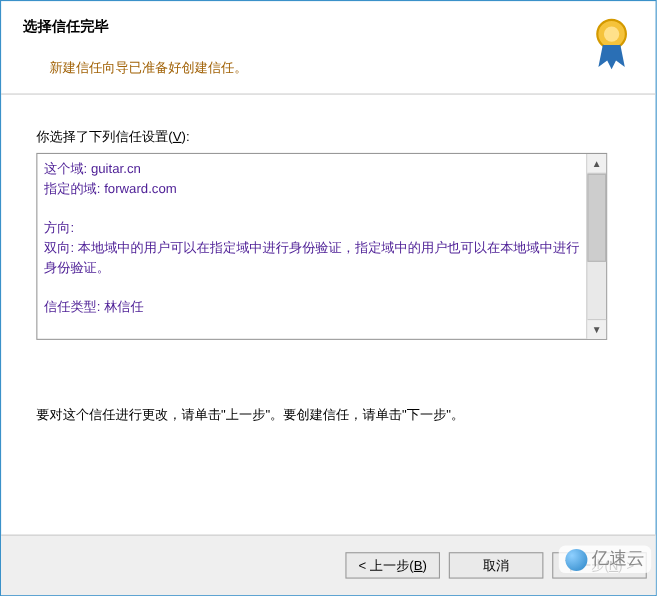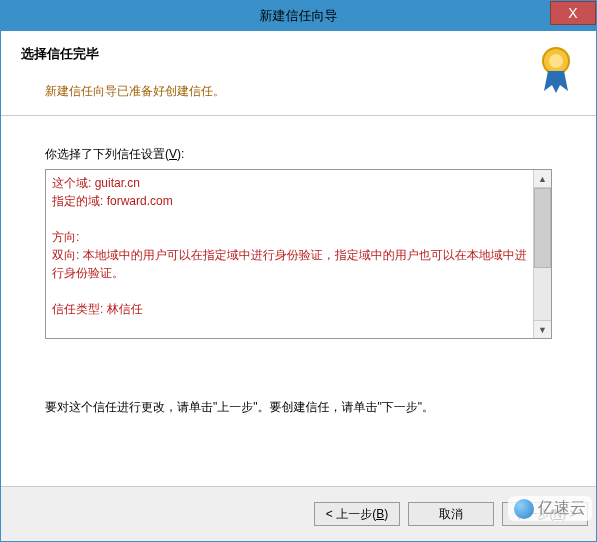--- a/index.html
+++ b/index.html
@@ -61,39 +61,39 @@
     margin-bottom: 20px;
     color: #000;
   }
   .header-sub {
     margin-left: 24px;
     color: #a16207;
   }
   .ribbon-icon { width: 40px; height: 52px; margin-left: 10px; }
   .content {
     flex: 1;
-    padding: 30px 44px 10px 44px;
+    padding: 30px 44px 10px 32px;
     display: flex;
     flex-direction: column;
   }
   .settings-label { margin-bottom: 6px; }
   .settings-label .ul { text-decoration: underline; }
   .textbox-wrap {
     display: flex;
     border: 1px solid #999;
     height: 170px;
     box-sizing: border-box;
   }
   .textbox {
     flex: 1;
     padding: 4px 6px;
     line-height: 1.5;
     overflow: hidden;
     white-space: pre-wrap;
-    color: #b91c1c;
+    color: #4c1d95;
   }
   .scrollbar {
     width: 17px;
     background: #e9e9e9;
     border-left: 1px solid #ccc;
     display: flex;
     flex-direction: column;
   }
   .sb-btn {
     height: 17px;
@@ -163,26 +163,20 @@
     height: 20px;
     border-radius: 50%;
     background: radial-gradient(circle at 30% 30%, #8fd0ff, #2a85c7);
   }
 </style>
 </head>
 <body>
 
 <div class="window">
 
-  <div class="titlebar">
-    <div class="titlebar-title">新建信任向导</div>
-    <div class="close-btn">
-      <span>X</span>
-    </div>
-  </div>
 
   <div class="header">
     <div class="header-text">
       <div class="header-title">选择信任完毕</div>
       <div class="header-sub">新建信任向导已准备好创建信任。</div>
     </div>
     <svg class="ribbon-icon" viewBox="0 0 40 52">
       <circle cx="20" cy="16" r="13" fill="#f5c33b" stroke="#d49a00" stroke-width="2"></circle>
       <circle cx="20" cy="16" r="7" fill="#ffe18a"></circle>
       <path d="M12 26 L8 46 L16 40 L20 48 L24 40 L32 46 L28 26 Z" fill="#2a6fb5"></path>

